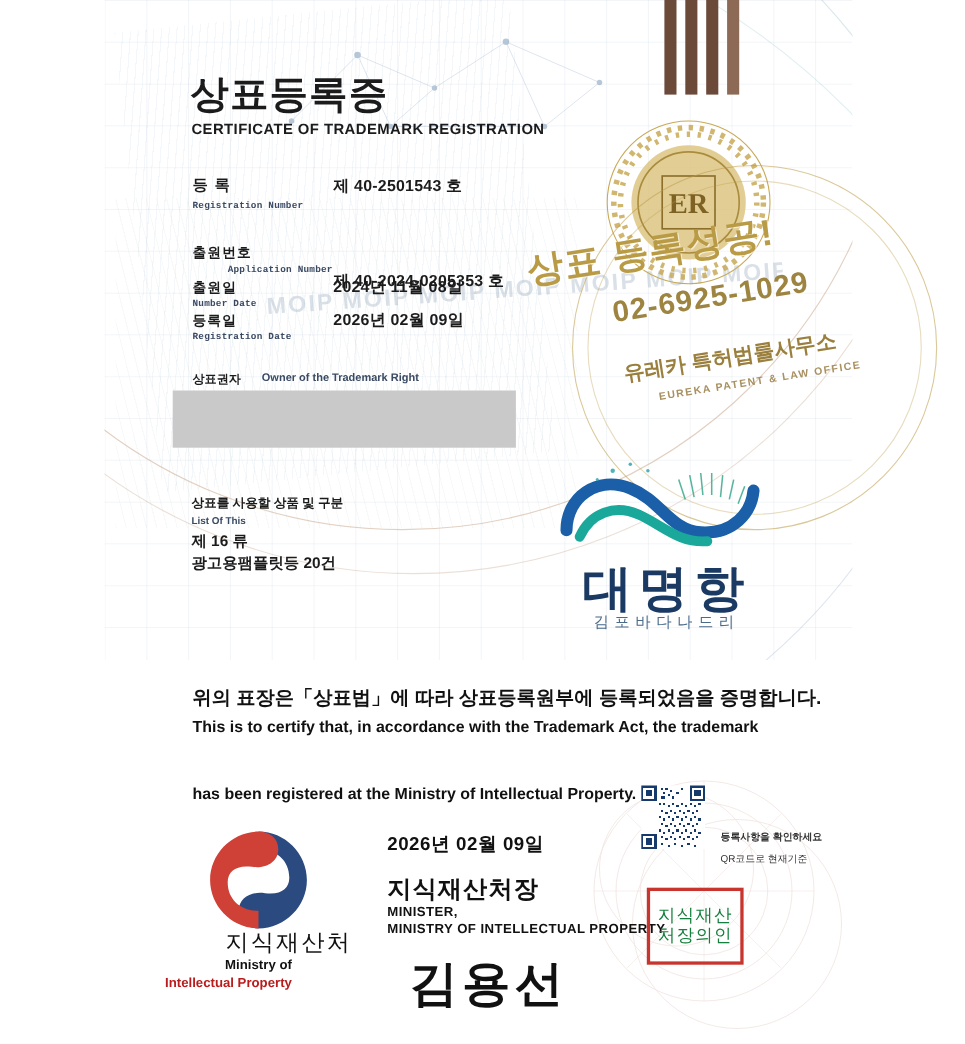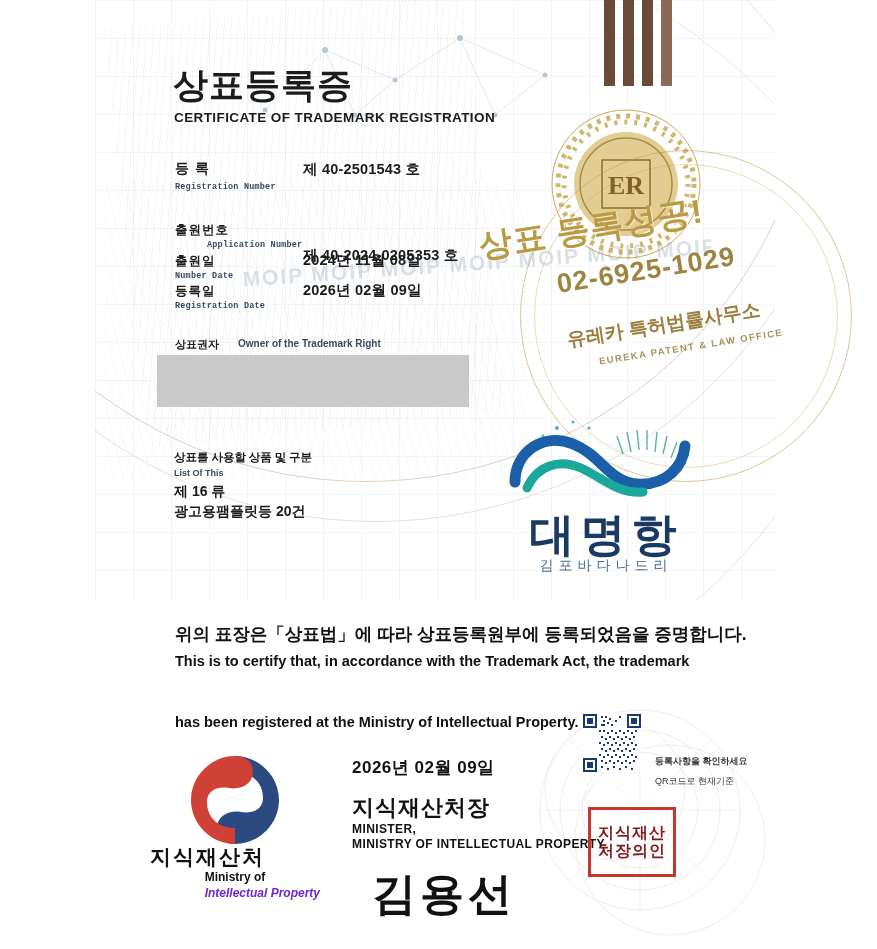--- a/index.html
+++ b/index.html
@@ -123,39 +123,39 @@
     font-size:14px;color:#4a6a8a;letter-spacing:5px;
   }
 
   
   .cert-ko{position:absolute;left:175px;top:622px;font-size:17.5px;font-weight:bold;color:#111;letter-spacing:0px;}
   .cert-en1{position:absolute;left:175px;top:653px;font-size:14.5px;font-weight:bold;color:#111;}
   .cert-en2{position:absolute;left:175px;top:674px;font-size:14.5px;font-weight:bold;color:#111;margin-top:40px;}
 
   
   .emblem{position:absolute;left:185px;top:750px;width:100px;height:100px;}
-  .emblem-ko{position:absolute;left:150px;top:843px;width:170px;text-align:left;font-size:21px;font-weight:bold;color:#111;letter-spacing:2px;}
+  .emblem-ko{position:absolute;left:150px;top:843px;width:170px;text-align:right;font-size:21px;font-weight:normal;color:#111;letter-spacing:2px;}
   .emblem-en1{position:absolute;left:150px;top:870px;width:170px;text-align:center;font-size:12px;font-weight:bold;color:#111;}
-  .emblem-en2{position:absolute;left:150px;top:886px;width:170px;text-align:right;font-size:12px;font-weight:bold;color:#6d28d9;font-style:italic;}
+  .emblem-en2{position:absolute;left:150px;top:886px;width:170px;text-align:left;font-size:12px;font-weight:bold;color:#b91c1c;}
 
   
   .issue-date{position:absolute;left:352px;top:756px;font-size:17px;font-weight:bold;color:#111;letter-spacing:.5px;}
   .minister-ko{position:absolute;left:352px;top:793px;font-size:22px;font-weight:bold;color:#111;letter-spacing:1px;}
   .minister-en1{position:absolute;left:352px;top:822px;font-size:12px;font-weight:bold;color:#111;letter-spacing:.4px;}
   .minister-en2{position:absolute;left:352px;top:837px;font-size:12px;font-weight:bold;color:#111;letter-spacing:.4px;}
   .sign{position:absolute;left:372px;top:865px;font-size:44px;font-weight:bold;color:#111;letter-spacing:4px;}
 
   
   .red-seal{
     position:absolute;left:588px;top:807px;width:88px;height:70px;
     border:3px solid #c8342e;box-sizing:border-box;
     display:flex;align-items:center;justify-content:center;
   }
   .red-seal-txt{
-    color:#7f1d1d;font-size:16px;font-weight:bold;line-height:18px;text-align:left;letter-spacing:1px;
+    color:#15803d;font-size:16px;font-weight:normal;line-height:18px;text-align:left;letter-spacing:1px;
   }
   
   .qr{position:absolute;left:583px;top:714px;width:58px;height:58px;}
   .qr-note1{position:absolute;left:655px;top:742px;font-size:9px;font-weight:normal;color:#333;margin-top:33px;}
   .qr-note2{position:absolute;left:655px;top:755px;font-size:9px;font-weight:bold;color:#333;}
   .bg-circles{position:absolute;left:520px;top:700px;width:260px;height:250px;opacity:.5;}
 </style>
 </head>
 <body>
 

